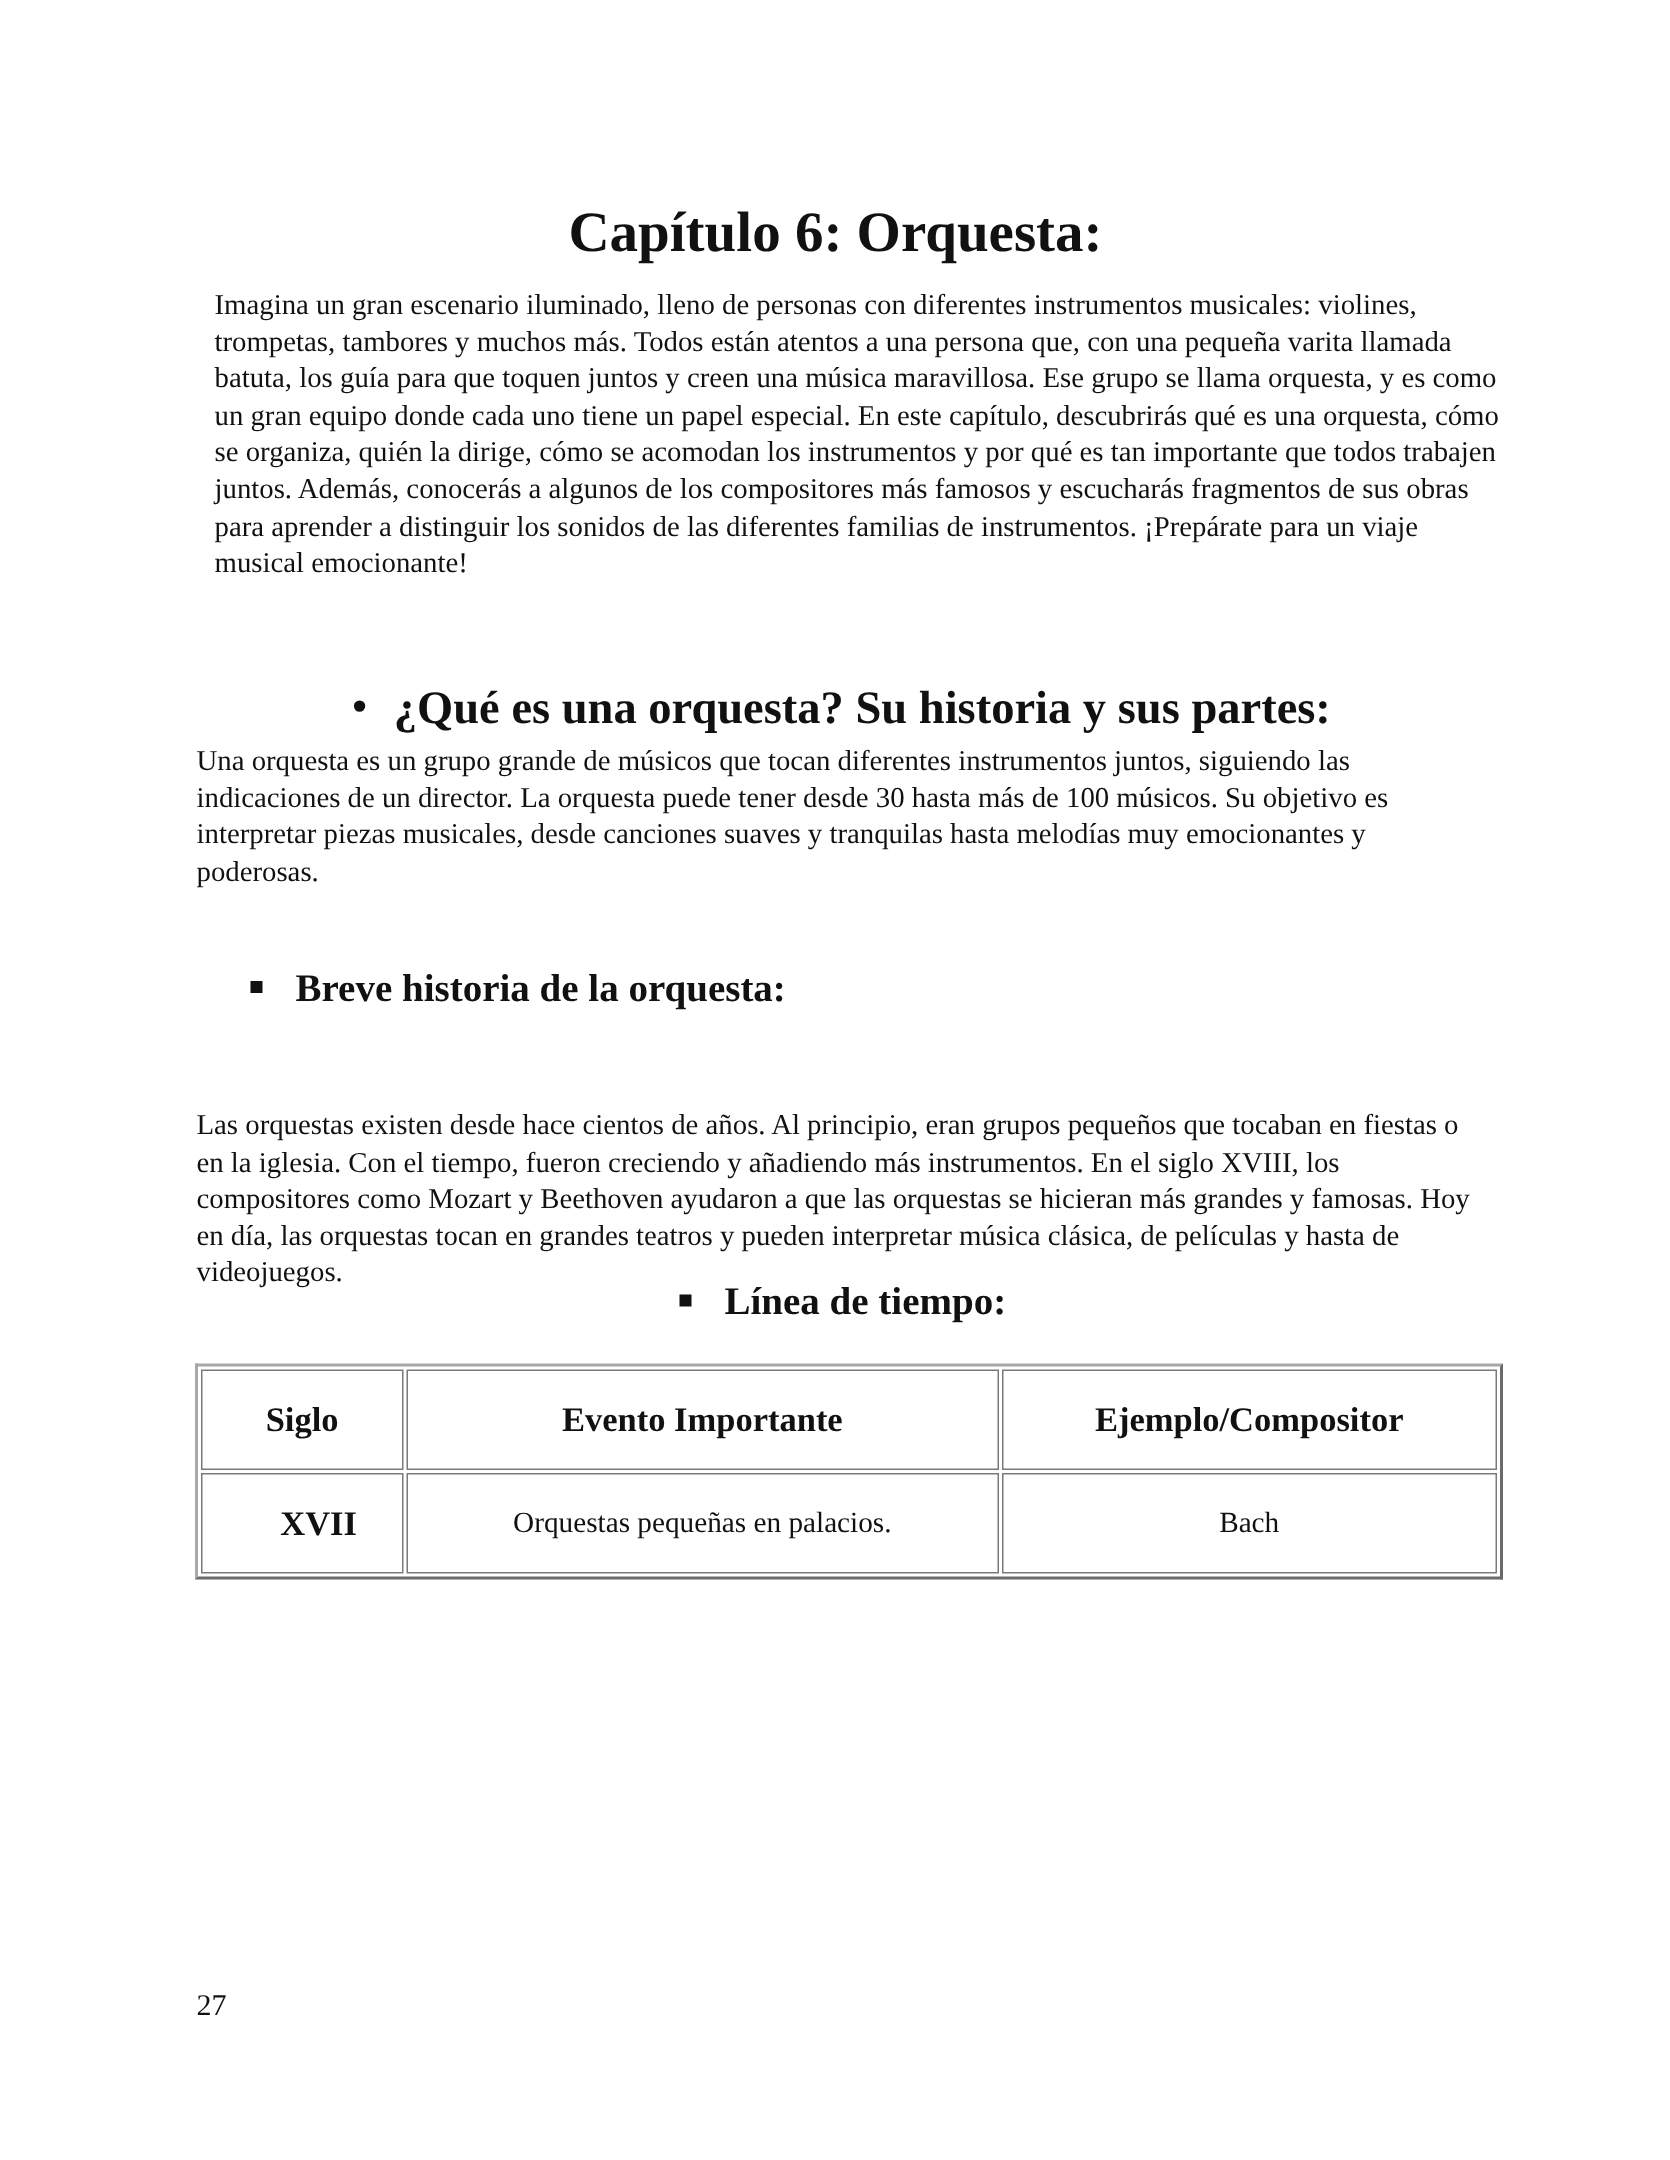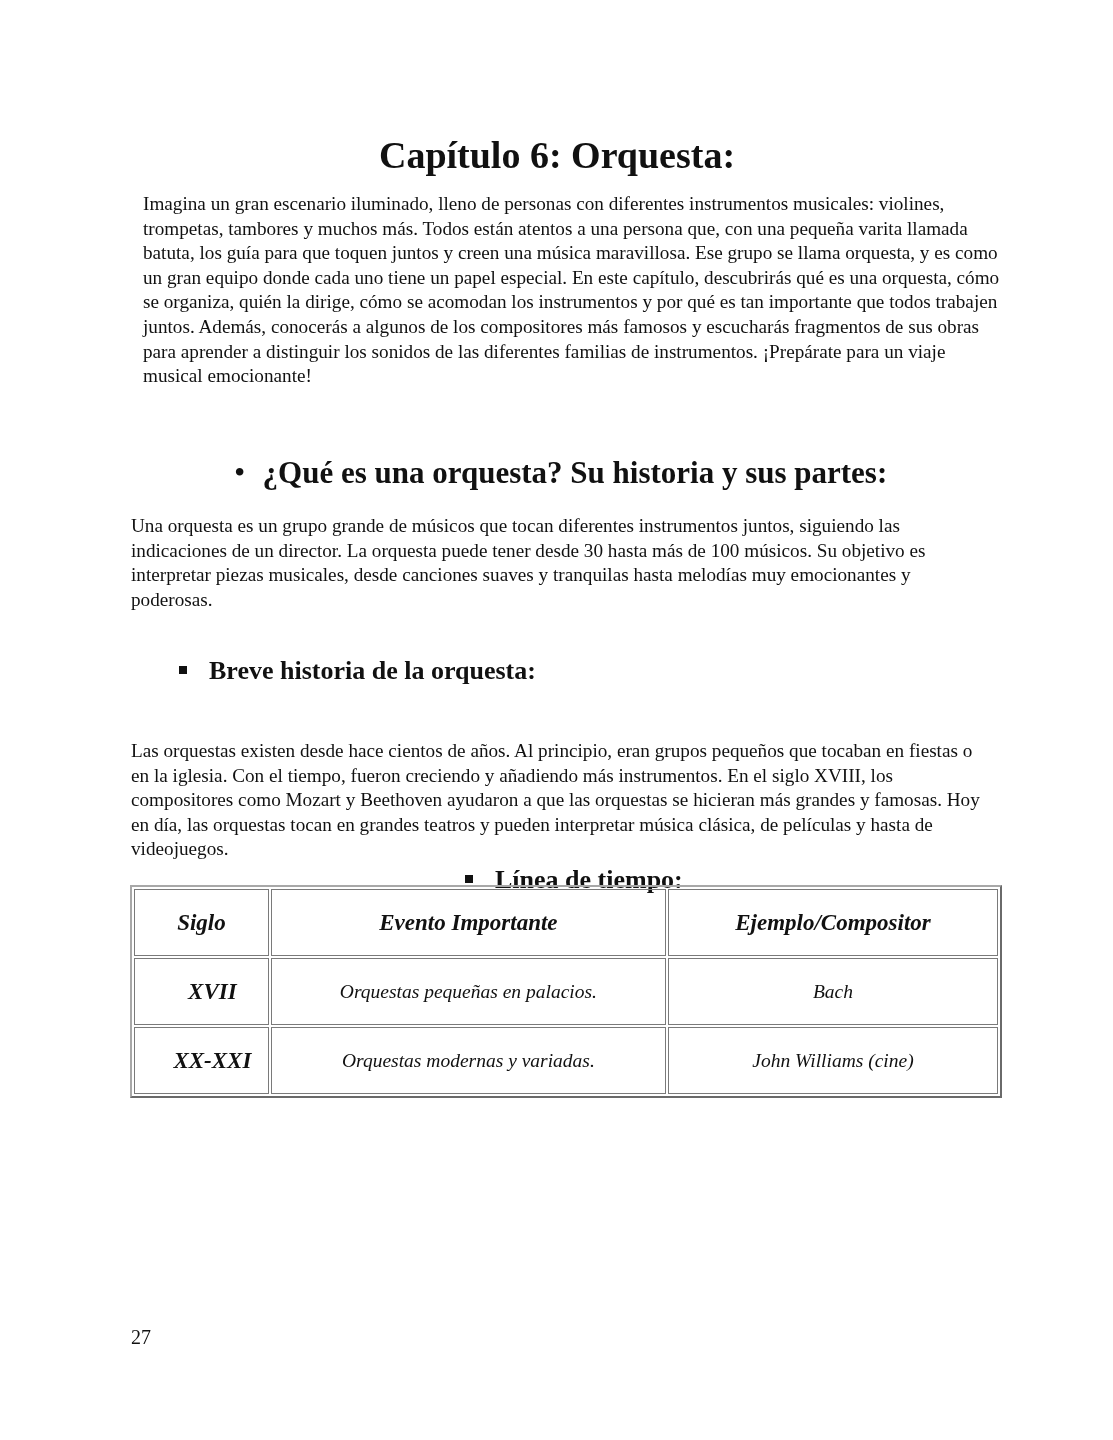--- a/index.html
+++ b/index.html
@@ -34,21 +34,21 @@
     }
     .para {
       position: absolute;
       left: 0;
       width: 860px;
       margin: 0;
       font-size: 19.2px;
       line-height: 24.6px;
     }
     .p-intro { top: 192px; margin-left: 12px; }
-    .p-what { top: 514px; }
+    .p-what { top: 496px; }
     .p-history { top: 739px; }
 
     .h2 {
       position: absolute;
       top: 450px;
       left: 0;
       width: 860px;
       margin: 0;
       font-size: 31px;
       font-weight: bold;
@@ -57,50 +57,49 @@
       white-space: nowrap;
     }
     .h2 .bullet {
       display: inline-block;
       margin-right: 18px;
       font-size: 28px;
       vertical-align: 2px;
     }
     .h3 {
       position: absolute;
-      margin: 12px;
+      margin: 0;
       font-size: 26px;
       font-weight: bold;
       line-height: 36px;
       white-space: nowrap;
     }
     .h3 .sq {
       display: inline-block;
       width: 8px;
       height: 8px;
       background: #111111;
       margin-right: 22px;
       vertical-align: 5px;
     }
     .h3-history { top: 641px; left: 36px; }
     .h3-timeline { top: 850px; left: 322px; }
 
     .timeline-table {
       position: absolute;
       left: -1px;
-      top: 885px;
+      top: 909px;
       width: 872px;
       border-collapse: separate;
       border-spacing: 2px;
       border: 2px solid #8a8a8a;
       border-right-color: #6a6a6a;
       border-bottom-color: #6a6a6a;
       border-top-color: #a8a8a8;
       border-left-color: #a8a8a8;
-      font-style: italic;
     }
     .timeline-table th,
     .timeline-table td {
       border: 1px solid #7a7a7a;
       text-align: center;
       padding: 0;
       height: 65px;
     }
     .timeline-table th {
       font-size: 23px;
@@ -165,23 +164,18 @@
         <th>Evento Importante</th>
         <th>Ejemplo/Compositor</th>
       </tr>
     </thead>
     <tbody>
       <tr>
         <td class="siglo">XVII</td>
         <td>Orquestas pequeñas en palacios.</td>
         <td>Bach</td>
       </tr>
-      <tr>
-        <td class="siglo">XX-XXI</td>
-        <td>Orquestas modernas y variadas.</td>
-        <td>John Williams (cine)</td>
-      </tr>
     </tbody>
   </table>
 
   <p class="page-number">27</p>
 
 </div>
 
 </body></html>

